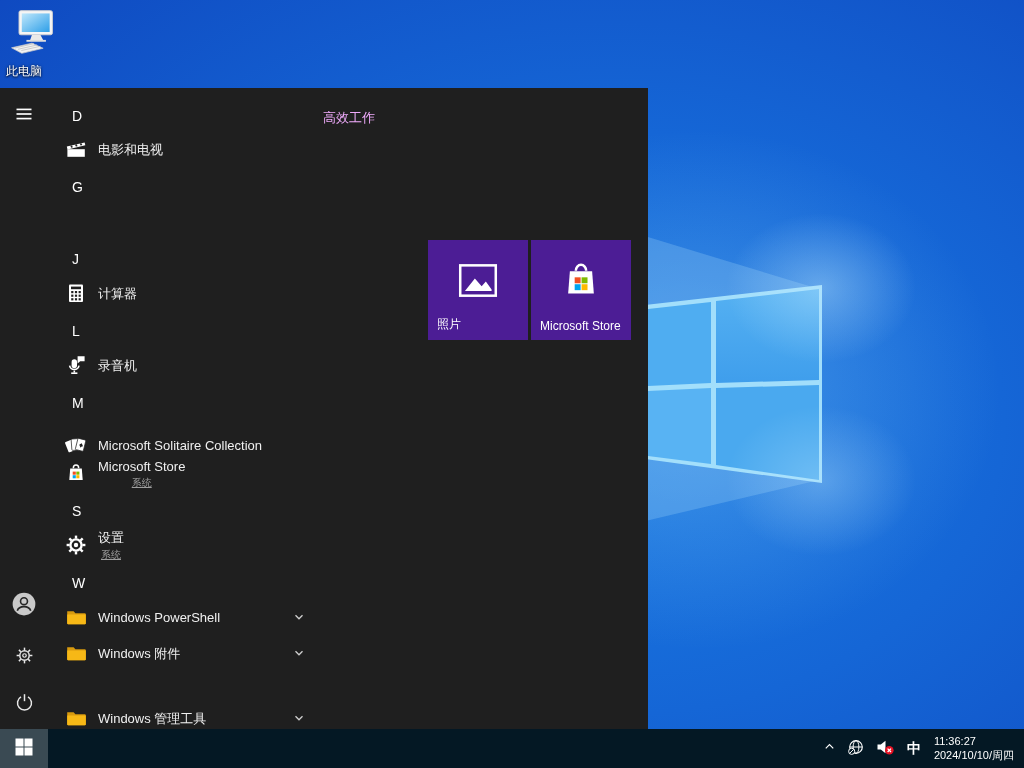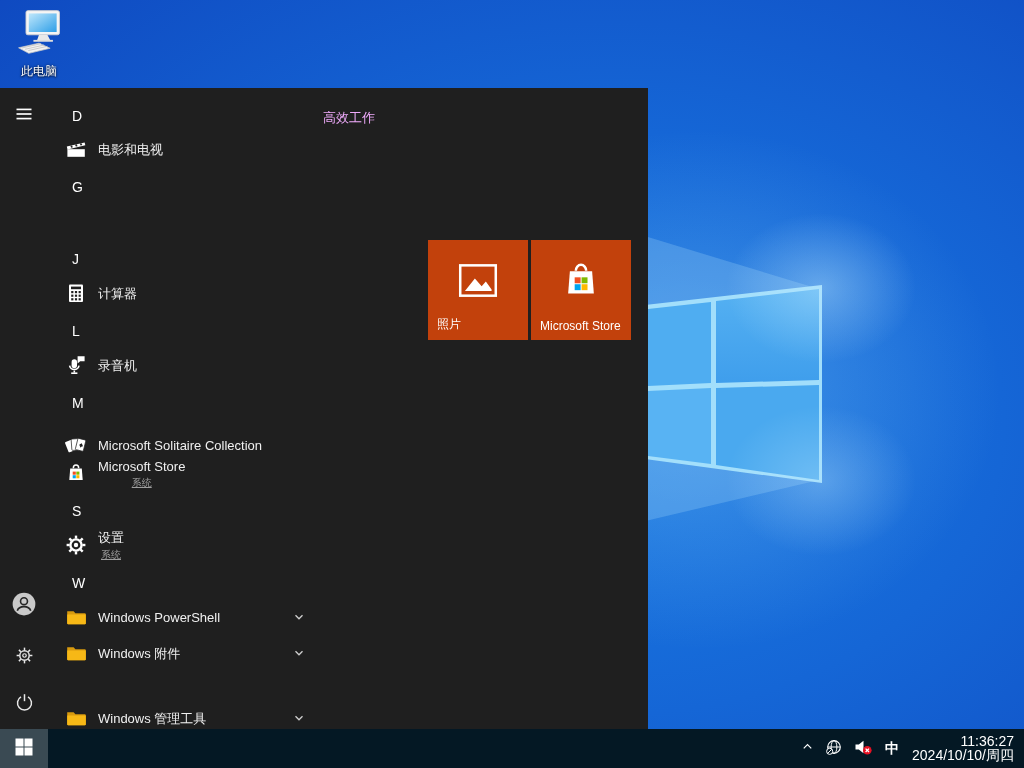--- a/index.html
+++ b/index.html
@@ -3,21 +3,21 @@
 <meta charset="utf-8">
 <style>
   * { margin:0; padding:0; box-sizing:border-box; }
   html,body { width:1024px; height:768px; overflow:hidden; }
   body { font-family:"Liberation Sans","DejaVu Sans",sans-serif; position:relative; background:#1455c8; }
 
   
   .wallpaper { position:absolute; inset:0; }
 
   
-  .desktop-icon { position:absolute; left:6px; top:6px; width:66px; text-align:center; cursor:default; }
+  .desktop-icon { position:absolute; left:6px; top:6px; width:66px; text-align:left; cursor:default; }
   .desktop-icon .di-label { margin-top:1px; font-size:12px; color:#fff; text-shadow:0 1px 2px rgba(0,0,0,.85), 0 0 3px rgba(0,0,0,.6); }
 
   
   .start-menu { position:absolute; left:0; top:88px; width:648px; height:641px; background:#1f1f1f; overflow:hidden; }
   .rail { position:absolute; left:0; top:0; width:48px; height:100%; }
   .rail-btn { position:absolute; left:12px; width:24px; height:24px; display:flex; align-items:center; justify-content:center; cursor:pointer; }
   .rail-hamburger { top:16px; }
   .rail-user { top:506px; }
   .rail-settings { top:557px; }
   .rail-power { top:604px; }
@@ -26,33 +26,33 @@
   .al-row { position:absolute; left:0; width:266px; height:34px; display:flex; align-items:center; }
   .al-letter { padding-left:24px; font-size:14px; color:#fff; cursor:pointer; }
   .al-app { cursor:pointer; }
   .al-app .app-icon { width:24px; height:24px; margin-left:16px; flex:0 0 24px; display:flex; align-items:center; justify-content:center; }
   .al-app .app-text { margin-left:10px;text-align:center; }
   .al-app .app-name { font-size:13px; color:#f0f0f0; white-space:nowrap; }
   .al-app .app-sub { font-size:10px; color:#9e9e9e; margin-top:1px;text-decoration:underline; }
   .al-app .chev { position:absolute; right:8px; top:50%; margin-top:-7px; width:14px; height:14px; }
   .two-line { height:38px; }
   .tile-group-title { position:absolute; left:48px; top:21px; font-size:13px; color:#f0abfc; white-space:nowrap; cursor:default; }
-  .tile { position:absolute; top:152px; width:100px; height:100px; background:#c2410c; cursor:pointer; }
+  .tile { position:absolute; top:152px; width:100px; height:100px; background:#4c1d95; cursor:pointer; }
   .tile-photos { left:153px; }
   .tile-store { left:256px; }
   .tile .tile-icon { position:absolute; left:50%; top:42px; transform:translate(-50%,-50%); }
   .tile .tile-label { position:absolute; left:9px; bottom:7px; font-size:12px; color:#fff; white-space:nowrap; }
 
   
   .taskbar { position:absolute; left:0; bottom:0; width:1024px; height:39px; background:#041824; display:flex; align-items:stretch; }
   .start-button { width:48px; height:100%; background:#3a4a53; display:flex; align-items:center; justify-content:center; cursor:pointer; }
   .tray { margin-left:auto; display:flex; align-items:center; padding-right:10px; }
   .tray-btn { display:flex; align-items:center; justify-content:center; height:100%; padding:0 5px; cursor:pointer; }
   .ime { font-size:14px; font-weight:bold; color:#fff; padding:0 7px; cursor:pointer; }
-  .clock { text-align:right; color:#fff; font-size:14px; line-height:13.5px; padding-left:6px; cursor:pointer; white-space:nowrap; }
+  .clock { color:#fff; font-size:11px; line-height:13.5px; padding-left:6px; cursor:pointer; white-space:nowrap; }
 </style>
 </head>
 <body>
 
 <svg class="wallpaper" viewBox="0 0 1024 768" preserveAspectRatio="none">
   <defs>
     <radialGradient id="wbg" cx="0.6" cy="0.55" r="0.95">
       <stop offset="0" stop-color="#1a7ce4"></stop>
       <stop offset="0.4" stop-color="#1566d6"></stop>
       <stop offset="1" stop-color="#0d41ba"></stop>

